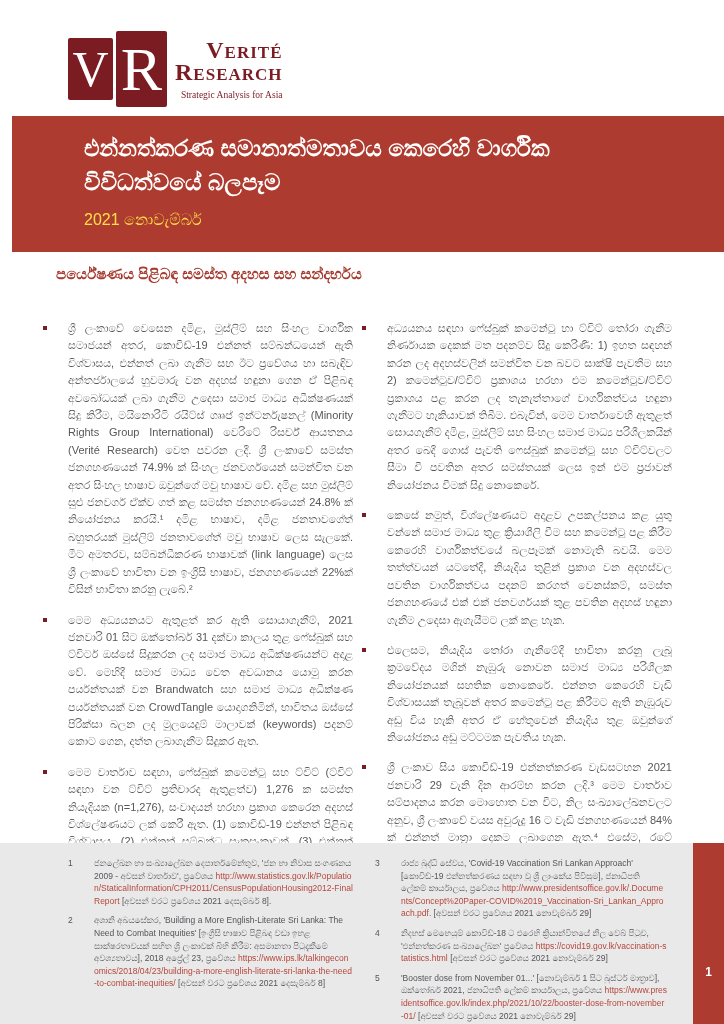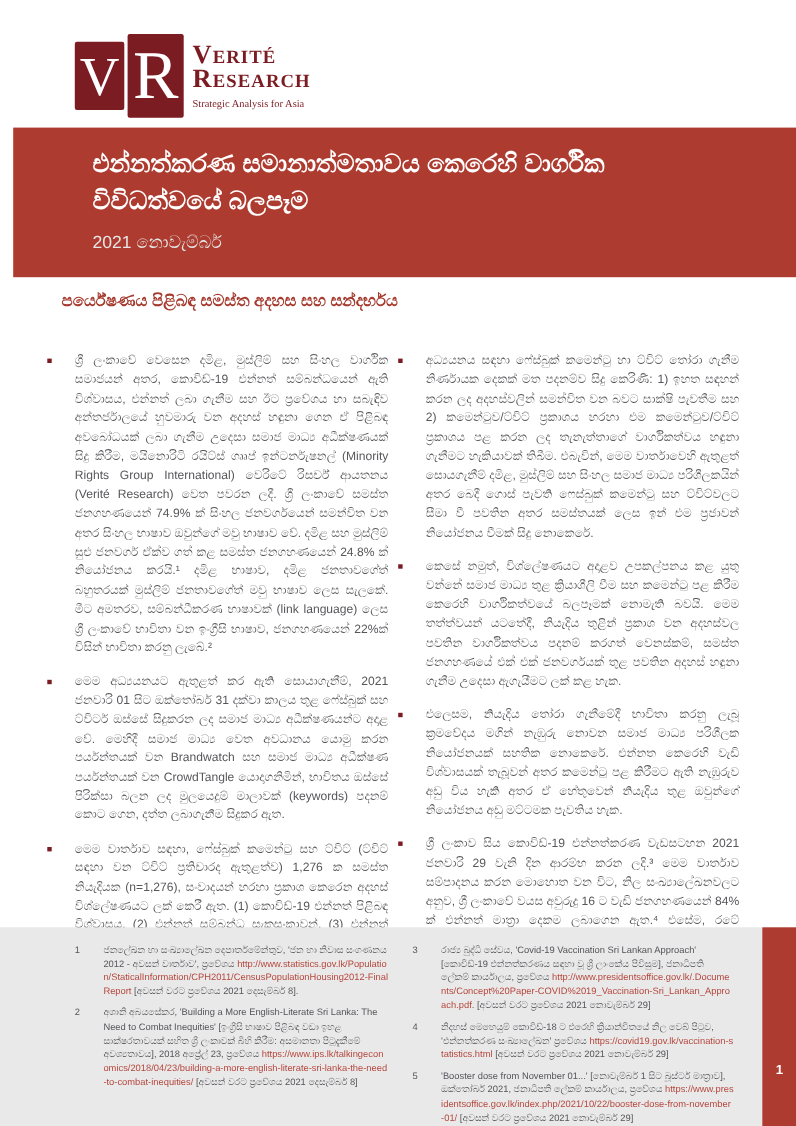--- a/index.html
+++ b/index.html
@@ -12,31 +12,31 @@
 
   
   .logo { position:absolute; left:68px; top:30px; display:flex; align-items:center; height:78px; }
   .vr-blocks { display:flex; align-items:center; }
   .vr-block {
     background:#7b1b22; color:#ffffff; font-family:"Liberation Serif", serif;
     display:flex; align-items:center; justify-content:center; border-radius:2px;
   }
   .vr-v { width:45px; height:62px; font-size:50px; margin-right:3px; }
   .vr-r { width:51px; height:76px; font-size:62px; }
-  .wordmark { margin-left:8px; color:#7b1b22; font-family:"Liberation Serif", serif; }
+  .wordmark { margin-left:8px; color:#7b1b22; font-family:"Liberation Serif", serif;text-align:right; }
   .wordmark-line { font-variant:small-caps; font-size:24px; line-height:22px; letter-spacing:1px; font-weight:bold; }
   .tagline { font-size:9.5px; margin-top:7px; color:#7b1b22; }
 
   
   .band { position:absolute; left:12px; top:116px; width:724px; height:136px; background:#ae3b2f; }
   .band-title {
     position:absolute; left:72px; top:15px; width:560px;
     color:#ffffff; font-size:23px; line-height:34px; font-weight:bold;
   }
-  .band-date { position:absolute; left:72px; top:95px; color:#e5e5e5; font-size:16px; font-weight:normal; }
+  .band-date { position:absolute; left:72px; top:95px; color:#fde047; font-size:16px; font-weight:normal; }
 
   
   .section-heading {
     position:absolute; left:56px; top:263px; width:310px;
     color:#a63a2e; font-size:15px; line-height:22px; font-weight:bold;
   }
 
   
   .columns { position:absolute; left:40px; top:320px; width:652px; display:flex; gap:6px; }
   .col { width:313px; }
@@ -109,21 +109,21 @@
         <li><span class="bullet-sq"></span><span>ශ්‍රී ලංකාව සිය කොවිඩ්-19 එන්නත්කරණ වැඩසටහන 2021 ජනවාරි 29 වැනි දින ආරම්භ කරන ලදි.³ මෙම වාර්තාව සම්පාදනය කරන මොහොත වන විට, නිල සංඛ්‍යාලේඛනවලට අනුව, ශ්‍රී ලංකාවේ වයස අවුරුදු 16 ට වැඩි ජනගහණයෙන් 84% ක් එන්නත් මාත්‍රා දෙකම ලබාගෙන ඇත.⁴ එසේම, රටේ ඉදිරිපෙළ වෘත්තිකයින්ට සහ වයස අවුරුදු 60 ට වැඩි පුද්ගලයින්ට කොවිඩ්-19 බූස්ටර් එන්නත (තෙවැනි මාත්‍රාව) ලබාදීමද ශ්‍රී ලංකාවේ සෞඛ්‍ය අංශ විසින් මෑතක සිට අරඹා ඇත.⁵</span></li>
       </ul>
     </div>
   </div>
 
   <div class="footnotes">
     <div class="fn-columns">
       <div class="fn-col">
         <div class="footnote">
           <span class="fn-num">1</span>
-          <span class="fn-text"><span>ජනලේඛන හා සංඛ්‍යාලේඛන දෙපාර්තමේන්තුව, 'ජන හා නිවාස සංගණනය 2012 - අවසන් වාර්තාව', ප්‍රවේශය </span><a class="fn-link">http://www.statistics.gov.lk/Population/StaticalInformation/CPH2011/CensusPopulationHousing2012-FinalReport</a><span> [අවසන් වරට ප්‍රවේශය 2021 දෙසැම්බර් 8].</span></span>
+          <span class="fn-text"><span>ජනලේඛන හා සංඛ්‍යාලේඛන දෙපාර්තමේන්තුව, 'ජන හා නිවාස සංගණනය 2009 - අවසන් වාර්තාව', ප්‍රවේශය </span><a class="fn-link">http://www.statistics.gov.lk/Population/StaticalInformation/CPH2011/CensusPopulationHousing2012-FinalReport</a><span> [අවසන් වරට ප්‍රවේශය 2021 දෙසැම්බර් 8].</span></span>
         </div>
         <div class="footnote">
           <span class="fn-num">2</span>
           <span class="fn-text"><span>අශානි අබයසේකර, 'Building a More English-Literate Sri Lanka: The Need to Combat Inequities' [ඉංග්‍රීසි භාෂාව පිළිබඳ වඩා ඉහළ සාක්ෂරතාවයක් සහිත ශ්‍රී ලංකාවක් බිහි කිරීම: අසමානතා පිටුදැකීමේ අවශ්‍යතාවය], 2018 අප්‍රේල් 23, ප්‍රවේශය </span><a class="fn-link">https://www.ips.lk/talkingeconomics/2018/04/23/building-a-more-english-literate-sri-lanka-the-need-to-combat-inequities/</a><span> [අවසන් වරට ප්‍රවේශය 2021 දෙසැම්බර් 8]</span></span>
         </div>
       </div>
       <div class="fn-col right">
         <div class="footnote">
           <span class="fn-num">3</span>
           <span class="fn-text"><span>රාජ්‍ය බුද්ධි සේවය, 'Covid-19 Vaccination Sri Lankan Approach' [කොවිඩ්-19 එන්නත්කරණය සඳහා වූ ශ්‍රී ලාංකේය පිවිසුම], ජනාධිපති ලේකම් කාර්යාලය, ප්‍රවේශය </span><a class="fn-link">http://www.presidentsoffice.gov.lk/.Documents/Concept%20Paper-COVID%2019_Vaccination-Sri_Lankan_Approach.pdf.</a><span> [අවසන් වරට ප්‍රවේශය 2021 නොවැම්බර් 29]</span></span>

